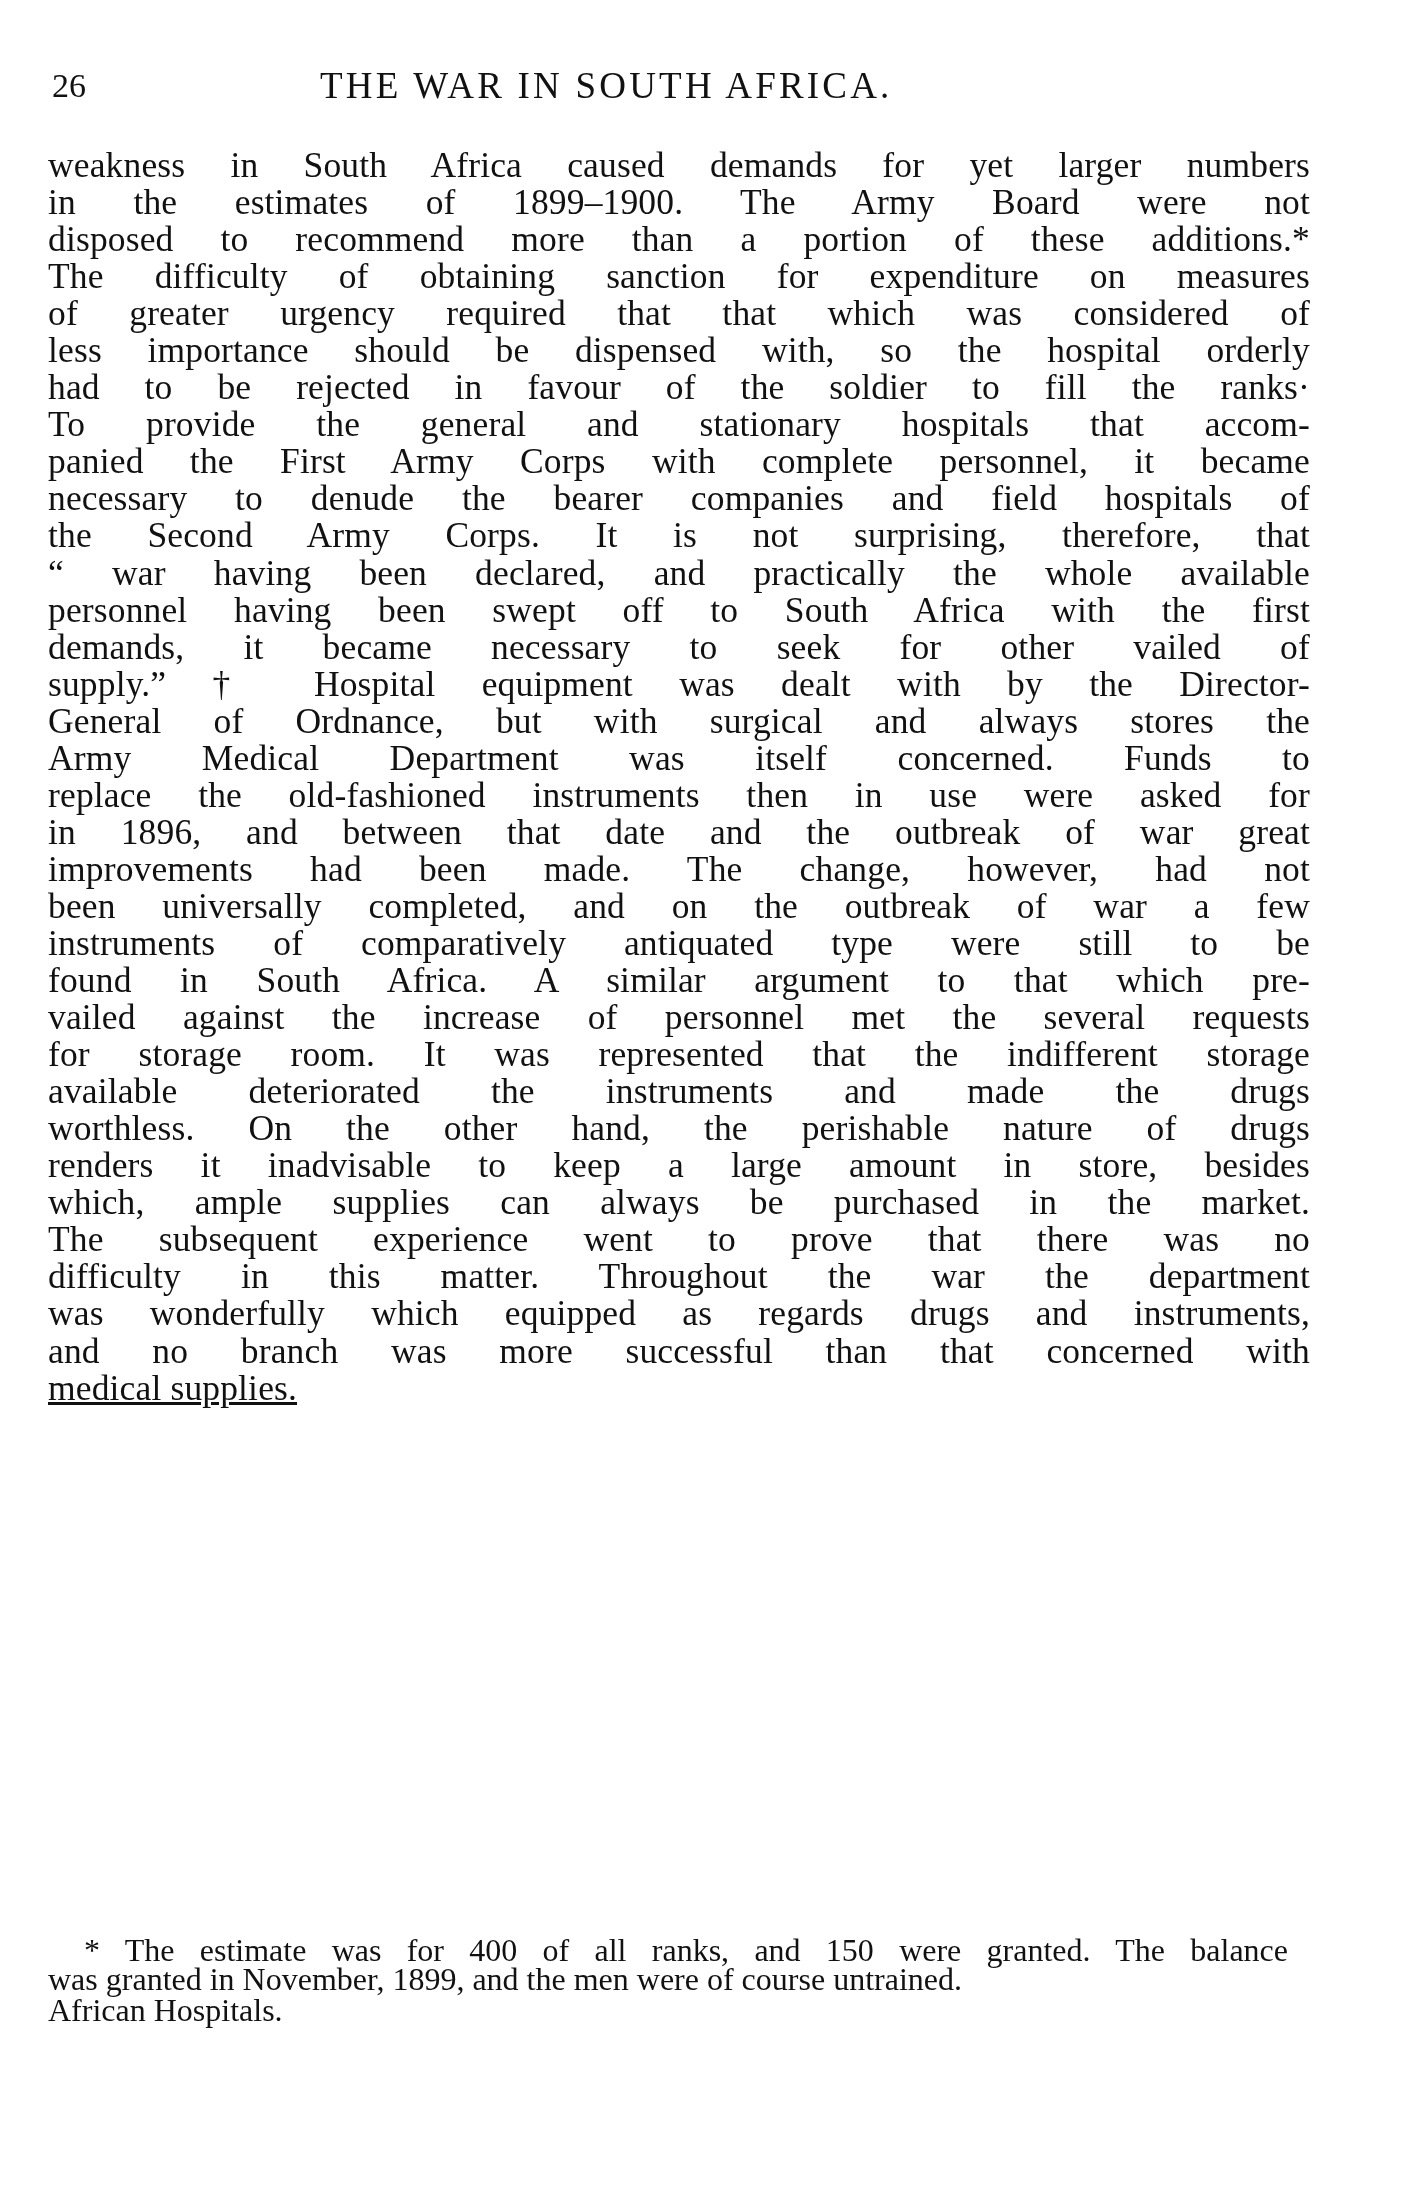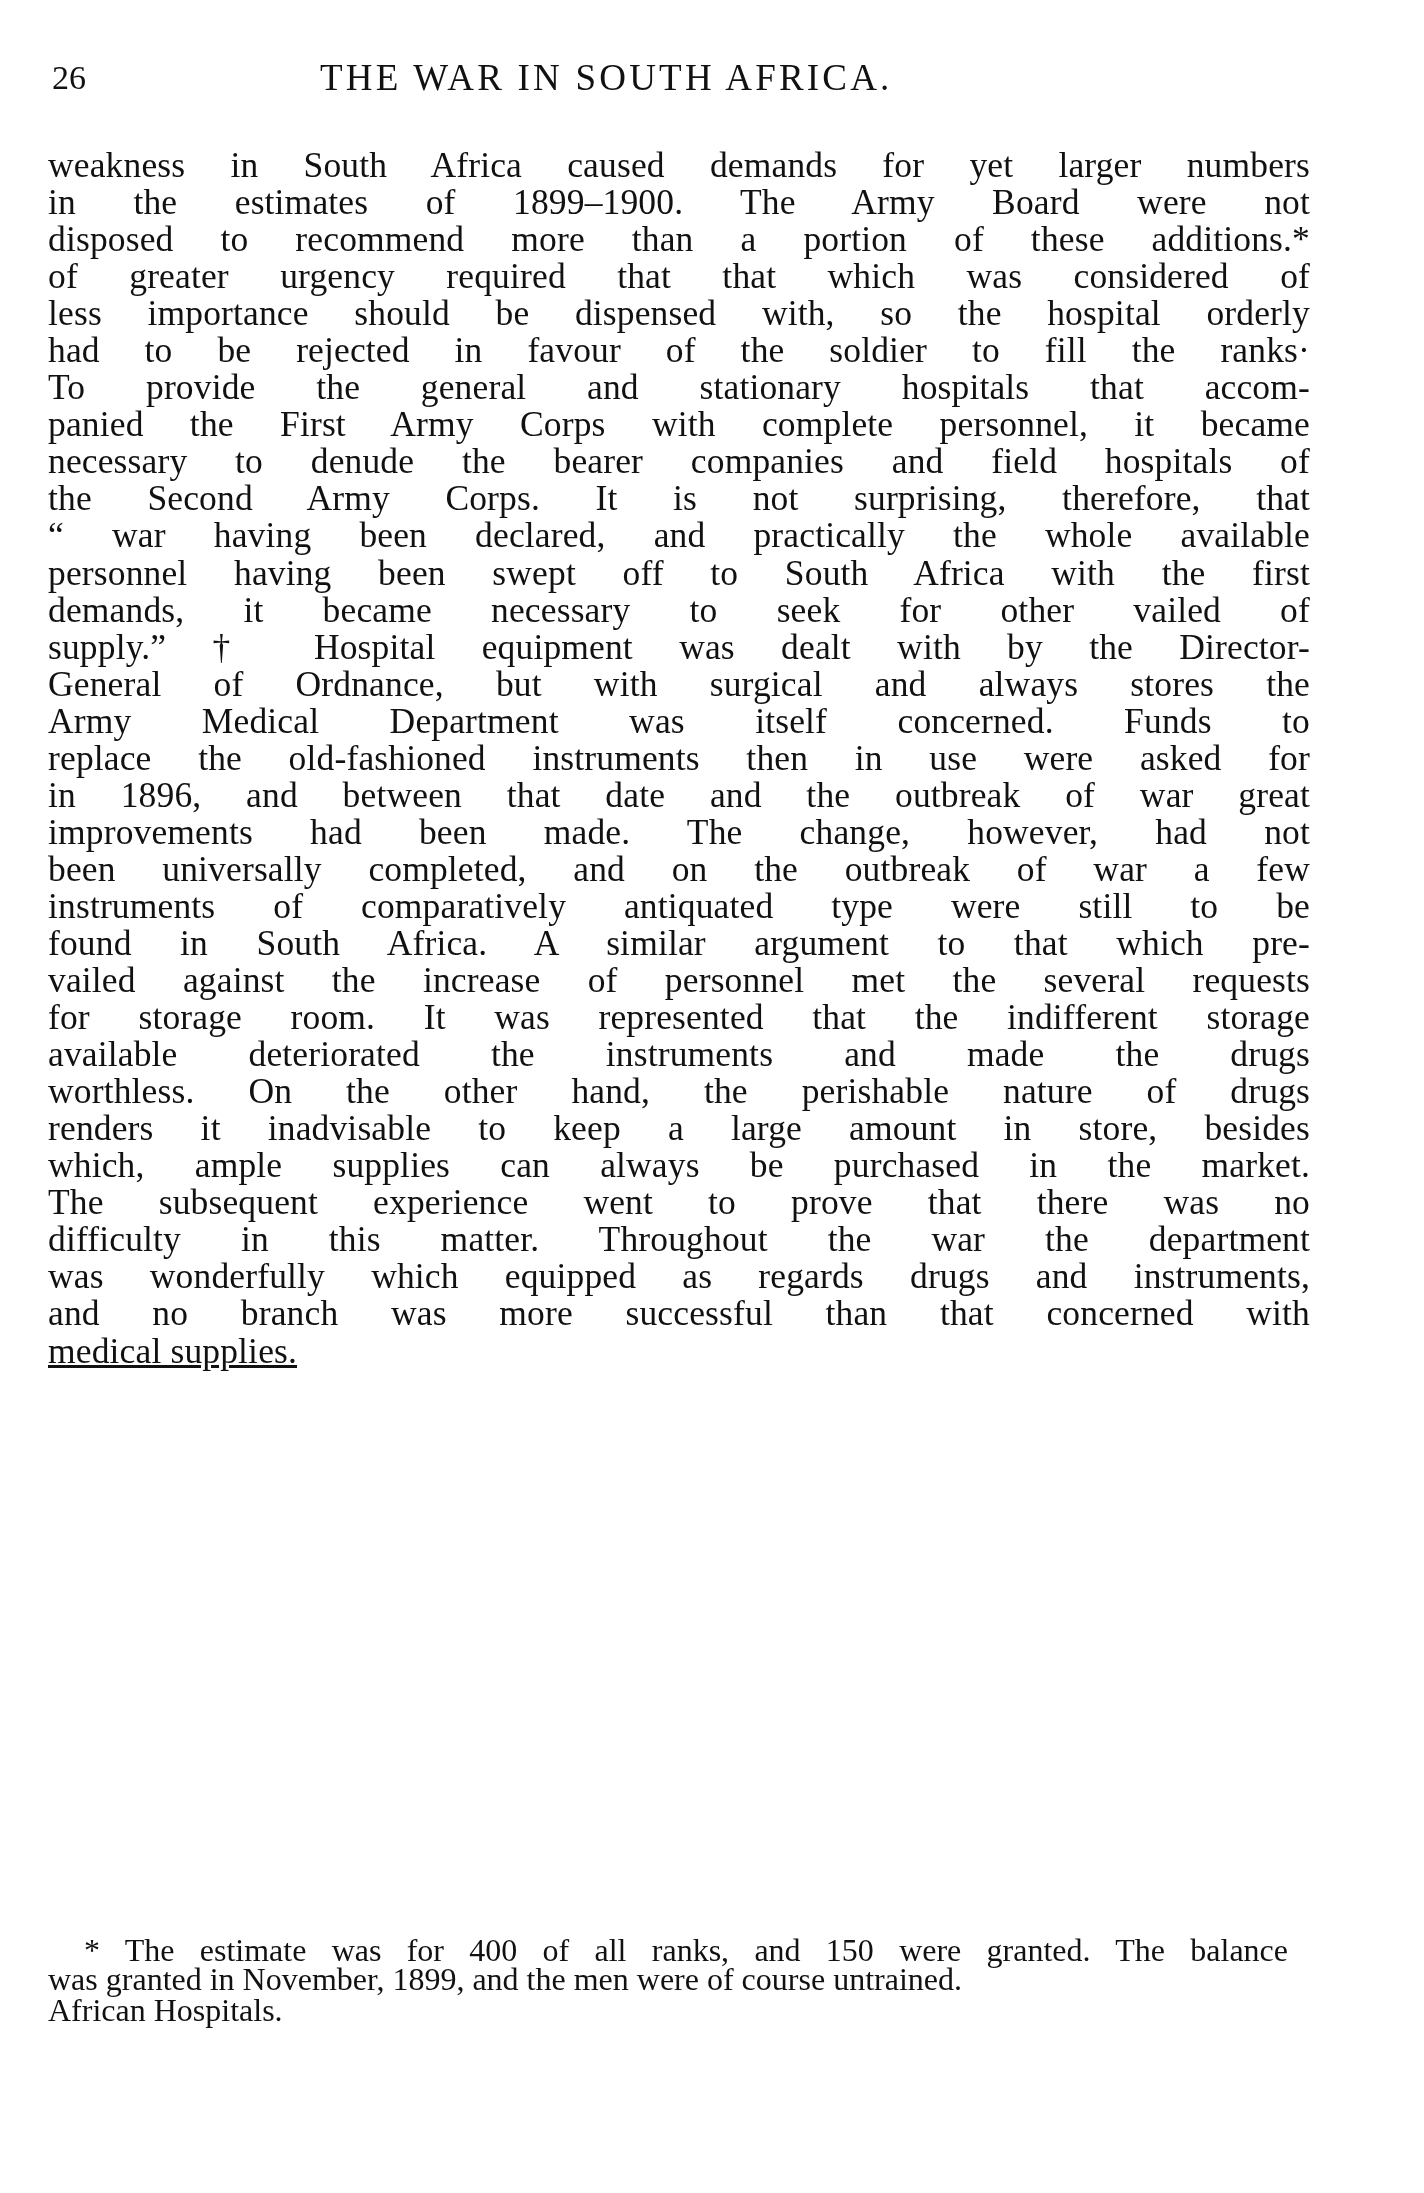--- a/index.html
+++ b/index.html
@@ -17,21 +17,21 @@
     }
     .page {
       position: absolute;
       left: 0;
       top: 0;
       width: 1424px;
       height: 2193px;
     }
     .running-head {
       position: absolute;
-      top: 58px;
+      top: 66px;
       left: 50px;
       width: 1260px;
       height: 40px;
     }
     .page-number {
       position: absolute;
       left: 2px;
       top: 0;
       font-size: 34px;
       line-height: 40px;
@@ -99,20 +99,21 @@
 
   <div class="running-head">
     <span class="page-number">26</span>
     <span class="running-title">THE WAR IN SOUTH AFRICA.</span>
   </div>
 
   <div class="body-text">
     <span class="body-line">weakness in South Africa caused demands for yet larger numbers</span>
     <span class="body-line">in the estimates of 1899–1900. The Army Board were not</span>
     <span class="body-line">disposed to recommend more than a portion of these additions.*</span>
+    <span class="body-line">The difficulty of obtaining sanction for expenditure on measures</span>
     <span class="body-line">of greater urgency required that that which was considered of</span>
     <span class="body-line">less importance should be dispensed with, so the hospital orderly</span>
     <span class="body-line">had to be rejected in favour of the soldier to fill the ranks·</span>
     <span class="body-line">To provide the general and stationary hospitals that accom-</span>
     <span class="body-line">panied the First Army Corps with complete personnel, it became</span>
     <span class="body-line">necessary to denude the bearer companies and field hospitals of</span>
     <span class="body-line">the Second Army Corps. It is not surprising, therefore, that</span>
     <span class="body-line">“ war having been declared, and practically the whole available</span>
     <span class="body-line">personnel having been swept off to South Africa with the first</span>
     <span class="body-line">demands, it became necessary to seek for other vailed of</span>

